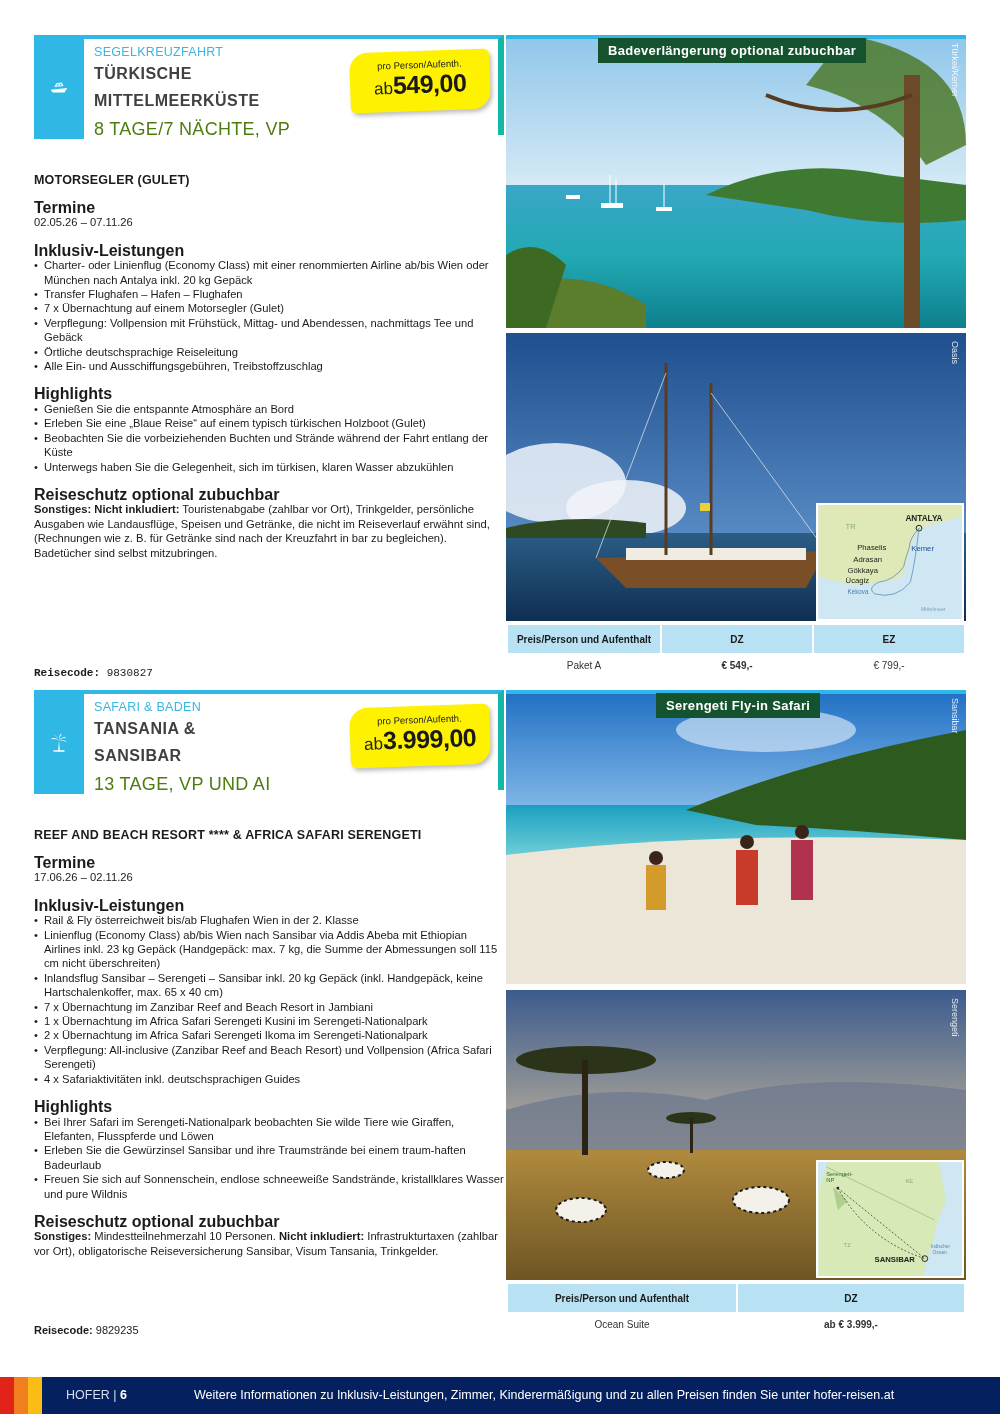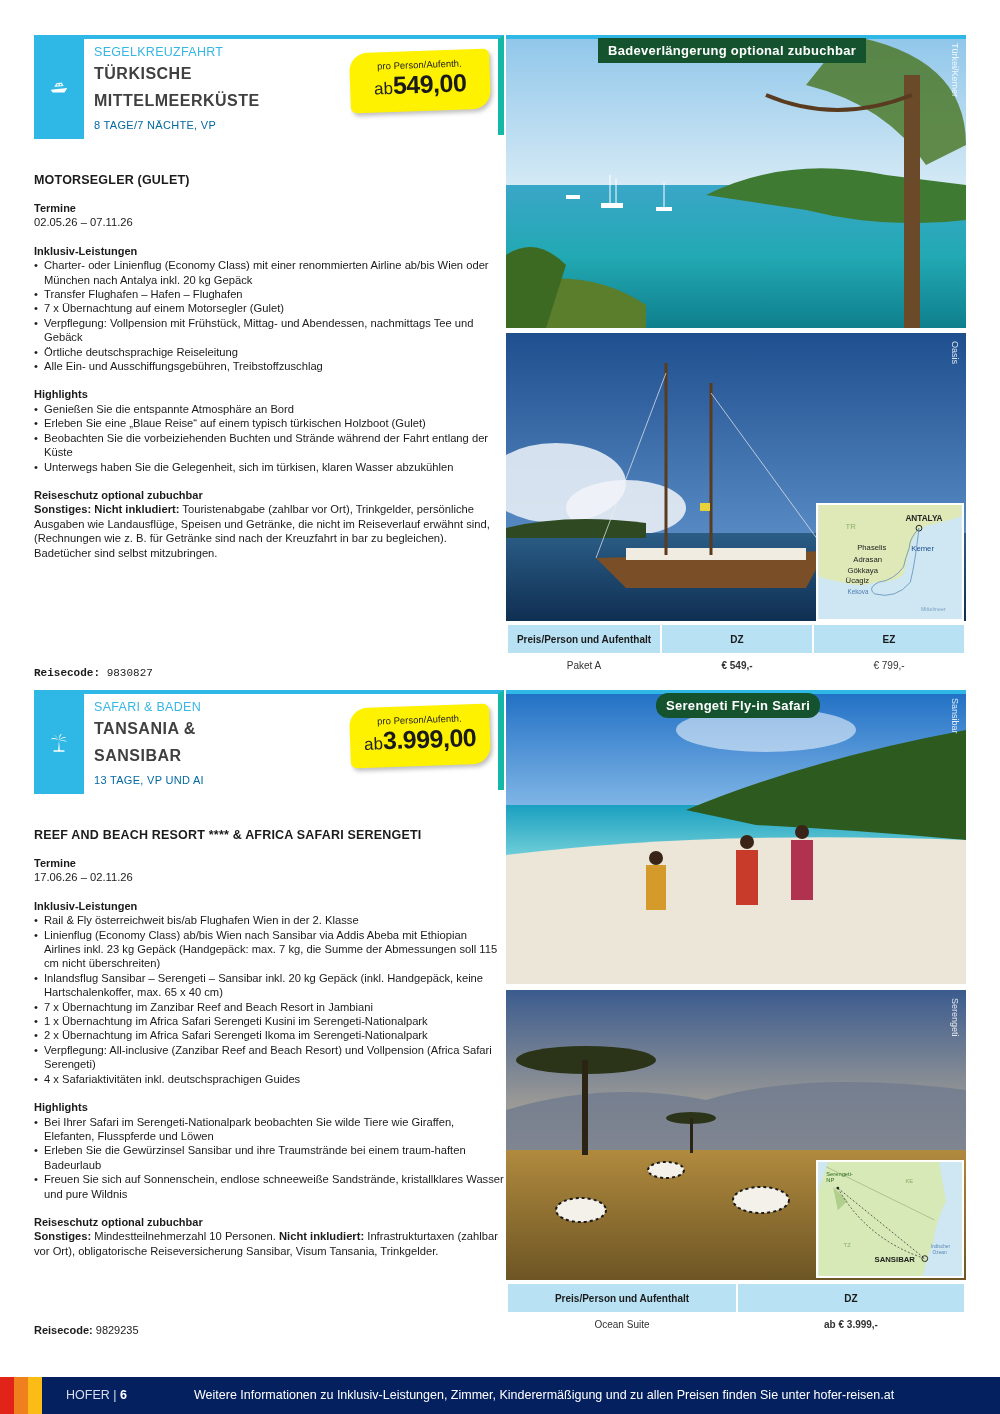--- a/index.html
+++ b/index.html
@@ -12,31 +12,31 @@
 
   .left-col { position: absolute; left: 0; top: 0; width: 470px; height: 100%; }
   .right-col { position: absolute; left: 472px; top: 0; width: 460px; height: 100%; }
 
   .header-box { position: relative; height: 100px; border-top: 4px solid #2fb8e6; border-right: 6px solid #14b8a6; background: #fff; }
   .header-icon-block { position: absolute; left: 0; top: -4px; width: 50px; height: 104px; background: #2fb8e6; display: flex; align-items: center; justify-content: center; }
   .header-icon-block svg { width: 22px; height: 22px; }
   .header-text { position: absolute; left: 60px; top: 6px; }
   .cat { font-size: 12.5px; color: #36b6e3; letter-spacing: 0.3px; text-transform: uppercase; }
   .title { font-size: 16px; font-weight: bold; color: #404040; line-height: 25px; margin-top: 2px; letter-spacing: 0.5px; }
-  .sub { font-size: 11px; color: #0369a1; margin-top: 6px; letter-spacing: 0.3px; }
+  .sub { font-size: 18px; color: #4d7c0f; margin-top: 6px; letter-spacing: 0.3px; }
 
   .price-tag { position: absolute; right: 8px; top: 12px; width: 140px; height: 60px; background: #fff200; border-radius: 18px 6px 18px 6px; box-shadow: 2px 3px 4px rgba(0,0,0,0.25); transform: rotate(-2deg); text-align: center; }
   .price-tag .pp { font-size: 9.5px; color: #222; margin-top: 8px; }
   .price-tag .amt { font-size: 11px; color: #222; margin-top: 0px; white-space: nowrap; }
   .price-tag .amt .ab { font-size: 17px; }
   .price-tag .amt .num { font-size: 25px; font-weight: bold; color: #1a1a1a; letter-spacing: -0.5px; }
 
   .subtitle { font-size: 12.5px; font-weight: bold; margin-top: 38px; letter-spacing: 0.2px; }
   .content { font-size: 11.2px; line-height: 14.4px; }
-  .content h4 { font-size: 11px; font-weight: bold; margin-top: 14px; }
+  .content h4 { font-size: 16px; font-weight: bold; margin-top: 14px; }
   .content ul { list-style: none; }
   .content li { position: relative; padding-left: 10px; }
   .content li::before { content: "•"; position: absolute; left: 0; }
   .content p { margin: 0; }
   .reisecode { position: absolute; left: 0; font-size: 11px; }
   .reisecode b { font-weight: bold; }
 
   .photo { position: absolute; left: 0; width: 460px; overflow: hidden; }
   .ph-credit { position: absolute; right: 6px; top: 8px; writing-mode: vertical-rl; font-size: 9px; color: rgba(255,255,255,0.85); }
   .badge { position: absolute; top: 0; background: #14532d; color: #fff; font-weight: bold; font-size: 13px; padding: 5px 10px; letter-spacing: 0.3px; }
@@ -296,21 +296,21 @@
         <g>
           <rect x="140" y="175" width="20" height="45" fill="#d49a2a"></rect>
             <circle cx="150" cy="168" r="7" fill="#3a2417"></circle>
           <rect x="230" y="160" width="22" height="55" fill="#c83b2a"></rect>
             <circle cx="241" cy="152" r="7" fill="#3a2417"></circle>
           <rect x="285" y="150" width="22" height="60" fill="#b0324e"></rect>
             <circle cx="296" cy="142" r="7" fill="#3a2417"></circle>
         </g>
       </svg>
       <div class="photo-topbar"></div>
-      <div class="badge" style="left:150px; top:3px;border-radius:12px;">Serengeti Fly-in Safari</div>
+      <div class="badge" style="left:150px; top:3px;">Serengeti Fly-in Safari</div>
       <div class="ph-credit">Sansibar</div>
     </div>
 
     <div class="photo" style="top:300px; height:290px;">
       <svg width="460" height="290" viewBox="0 0 460 290" preserveAspectRatio="none">
         <defs>
           <linearGradient id="sky4" x1="0" y1="0" x2="0" y2="1">
               <stop offset="0" stop-color="#3b5b8e"></stop>
               <stop offset="1" stop-color="#c9b89a"></stop>
             </linearGradient>

